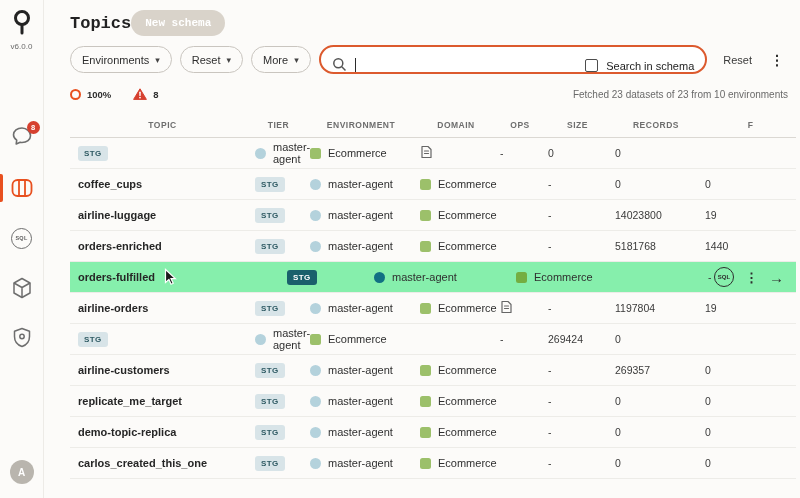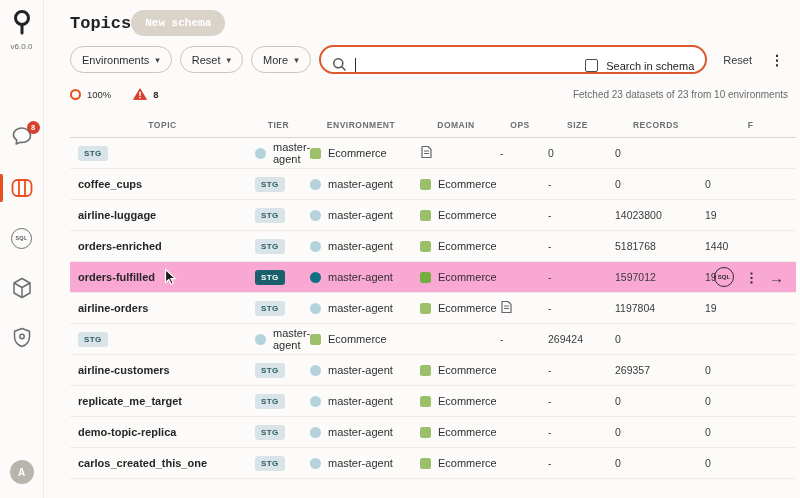--- a/index.html
+++ b/index.html
@@ -47,21 +47,21 @@
                   font-size:12px; font-family:inherit; color:#222; }
   .cbx { width:13px; height:13px; border:1.5px solid #4d4d4d; border-radius:2px; background:#fff;
          flex:none; cursor:pointer; }
   .cbx-label { font-size:11px; color:#1d1d1d; white-space:nowrap; }
   .reset { font-size:11px; color:#3a3a3a; margin:0 6px 0 8px; cursor:pointer; }
   .tkebab { font-size:14px; font-weight:bold; color:#2e2e2e; padding:0 4px; cursor:pointer; }
 
   
   .statusbar { display:flex; align-items:center; margin:14px 12px 0 14px; gap:6px; }
   .ring { width:11px; height:11px; border:2.5px solid #e8501f; border-radius:50%; flex:none; }
-  .pct { font-size:9.5px; font-weight:400; color:#2e2e2e; margin-right:16px; }
+  .pct { font-size:9.5px; font-weight:700; color:#2e2e2e; margin-right:16px; }
   .wcount { font-size:9.5px; font-weight:700; color:#2e2e2e; }
   .fetched { margin-left:auto; font-size:10px; color:#6a6a6a; }
 
   
   .table { margin:12px 4px 0 14px; }
   .thead, .trow { display:grid;
       grid-template-columns:177px 55px 110px 80px 48px 67px 90px minmax(40px,1fr);
       align-items:center; }
   .thead { height:26px; border-bottom:1px solid #dbd8d3; }
   .th { font-size:8.5px; font-weight:700; color:#6e6e6e; letter-spacing:.5px;
@@ -69,21 +69,21 @@
   .trow { height:31px; border-bottom:1px solid #edece8; position:relative;
           font-size:11px; color:#2f2f2f; cursor:pointer; }
   .trow > .cell { padding-left:8px; }
   .topic { font-weight:700; color:#262626; }
   .badge { display:inline-block; background:#d8e4e8; color:#2e5a63; font-size:8px; font-weight:700;
            padding:3px 6px; border-radius:3px; letter-spacing:.4px; }
   .env, .dom { display:flex; align-items:center; gap:7px; }
   .dot { width:11px; height:11px; border-radius:50%; background:#b4d2dc; flex:none; }
   .square { width:11px; height:11px; border-radius:2.5px; background:#9cc06a; flex:none; }
   .num { font-size:10.5px; color:#3a3a3a; }
-  .trow.active { background:#f9a8d4; }
+  .trow.active { background:#86efac;gap:32px; }
   .trow.active .badge { background:#1a606c; color:#fff; }
   .trow.active .dot { background:#117083; }
   .trow.active .square { background:#74ae41; }
   .row-actions { position:absolute; right:12px; top:0; bottom:0; display:flex; align-items:center; gap:11px; }
   .sqlbtn { width:20px; height:20px; border:1.3px solid #2d2d2d; border-radius:50%;
             display:flex; align-items:center; justify-content:center;
             font-size:6px; font-weight:700; color:#2d2d2d; cursor:pointer; }
   .rkebab { font-size:13px; font-weight:bold; color:#2d2d2d; cursor:pointer; }
   .rarrow { font-size:15px; color:#2d2d2d; cursor:pointer; }
   .cursor { position:absolute; left:94px; top:6px; }

